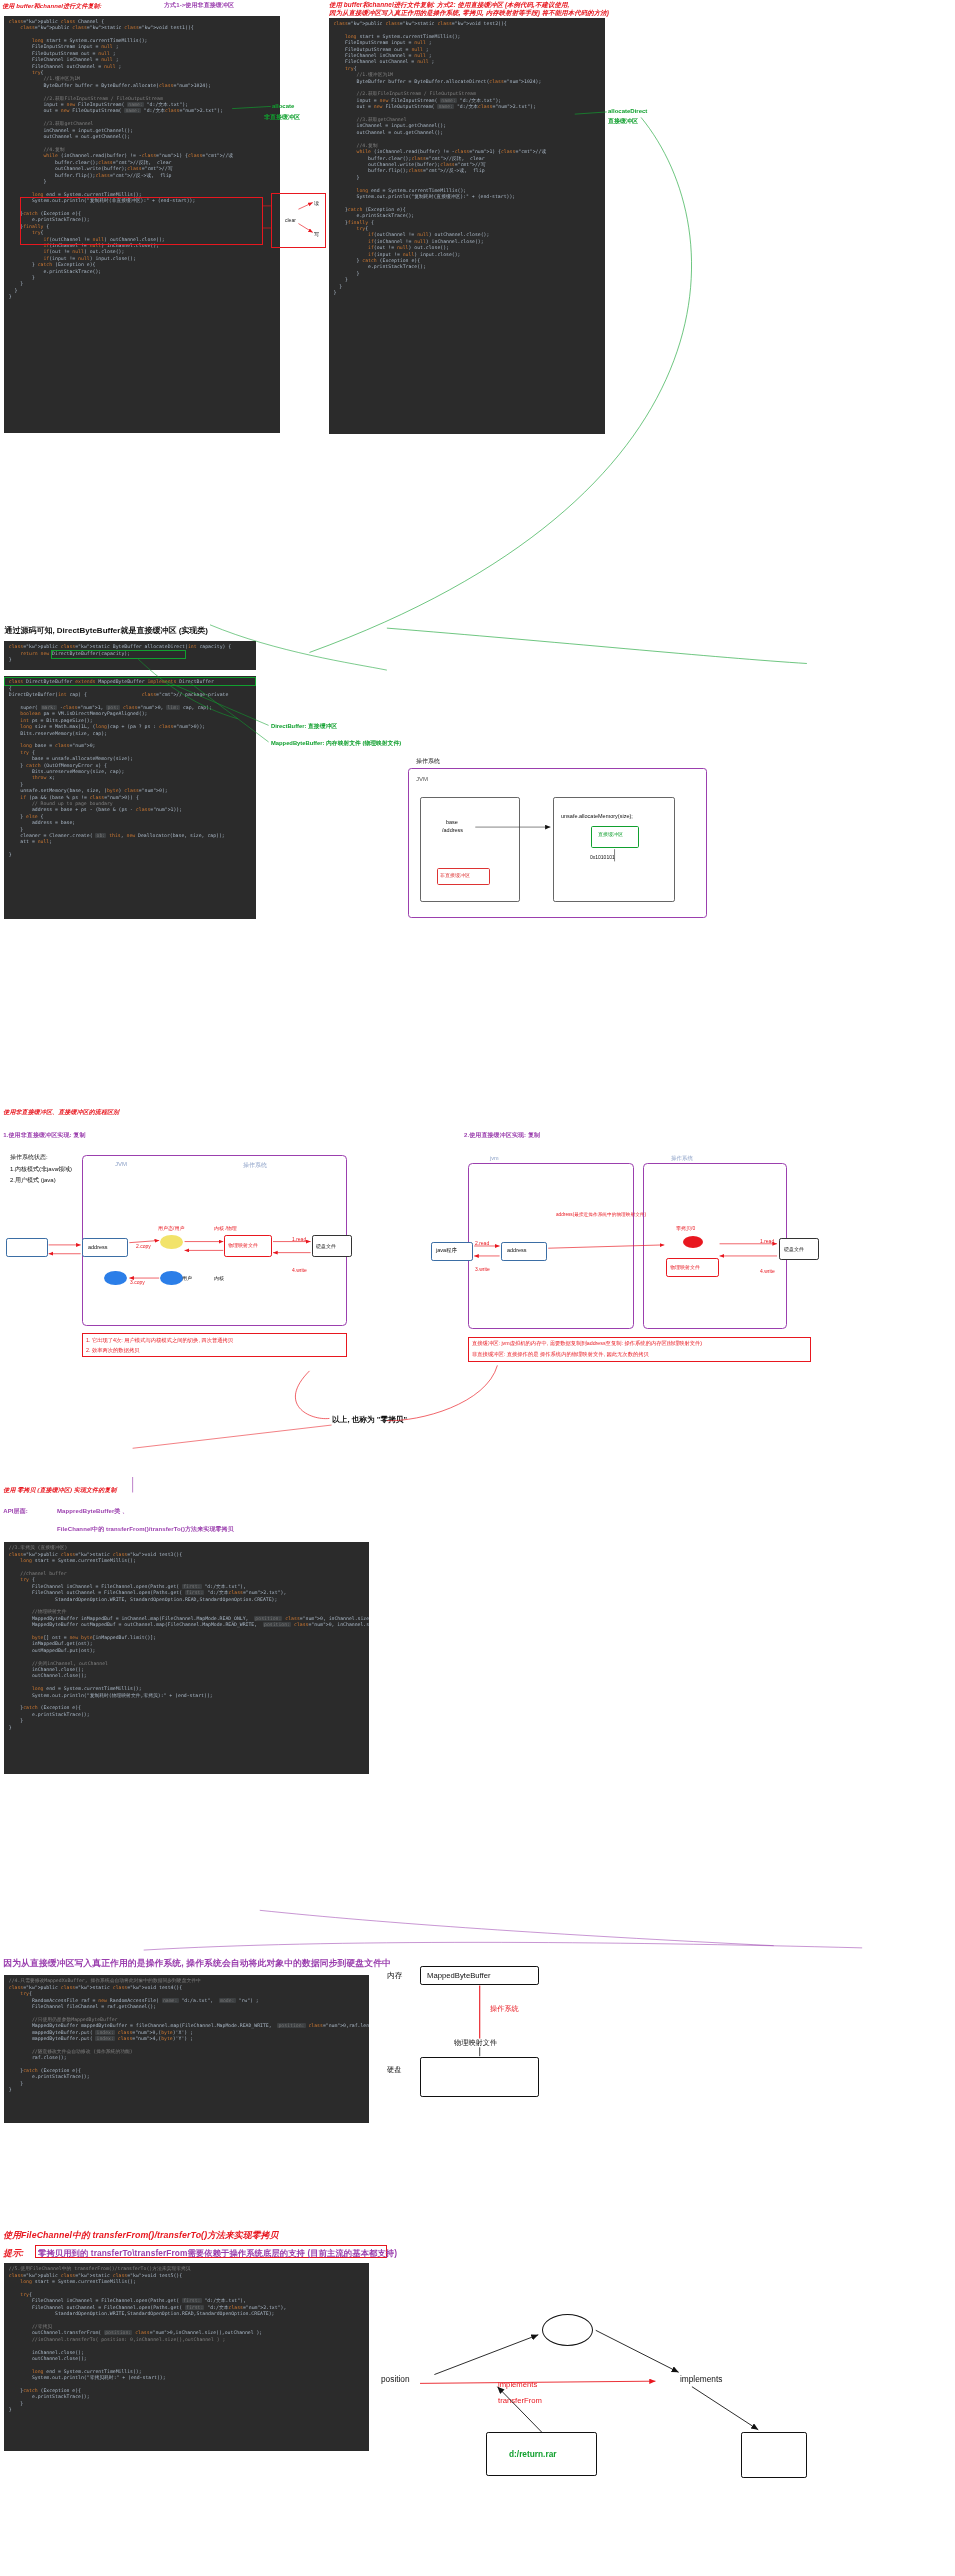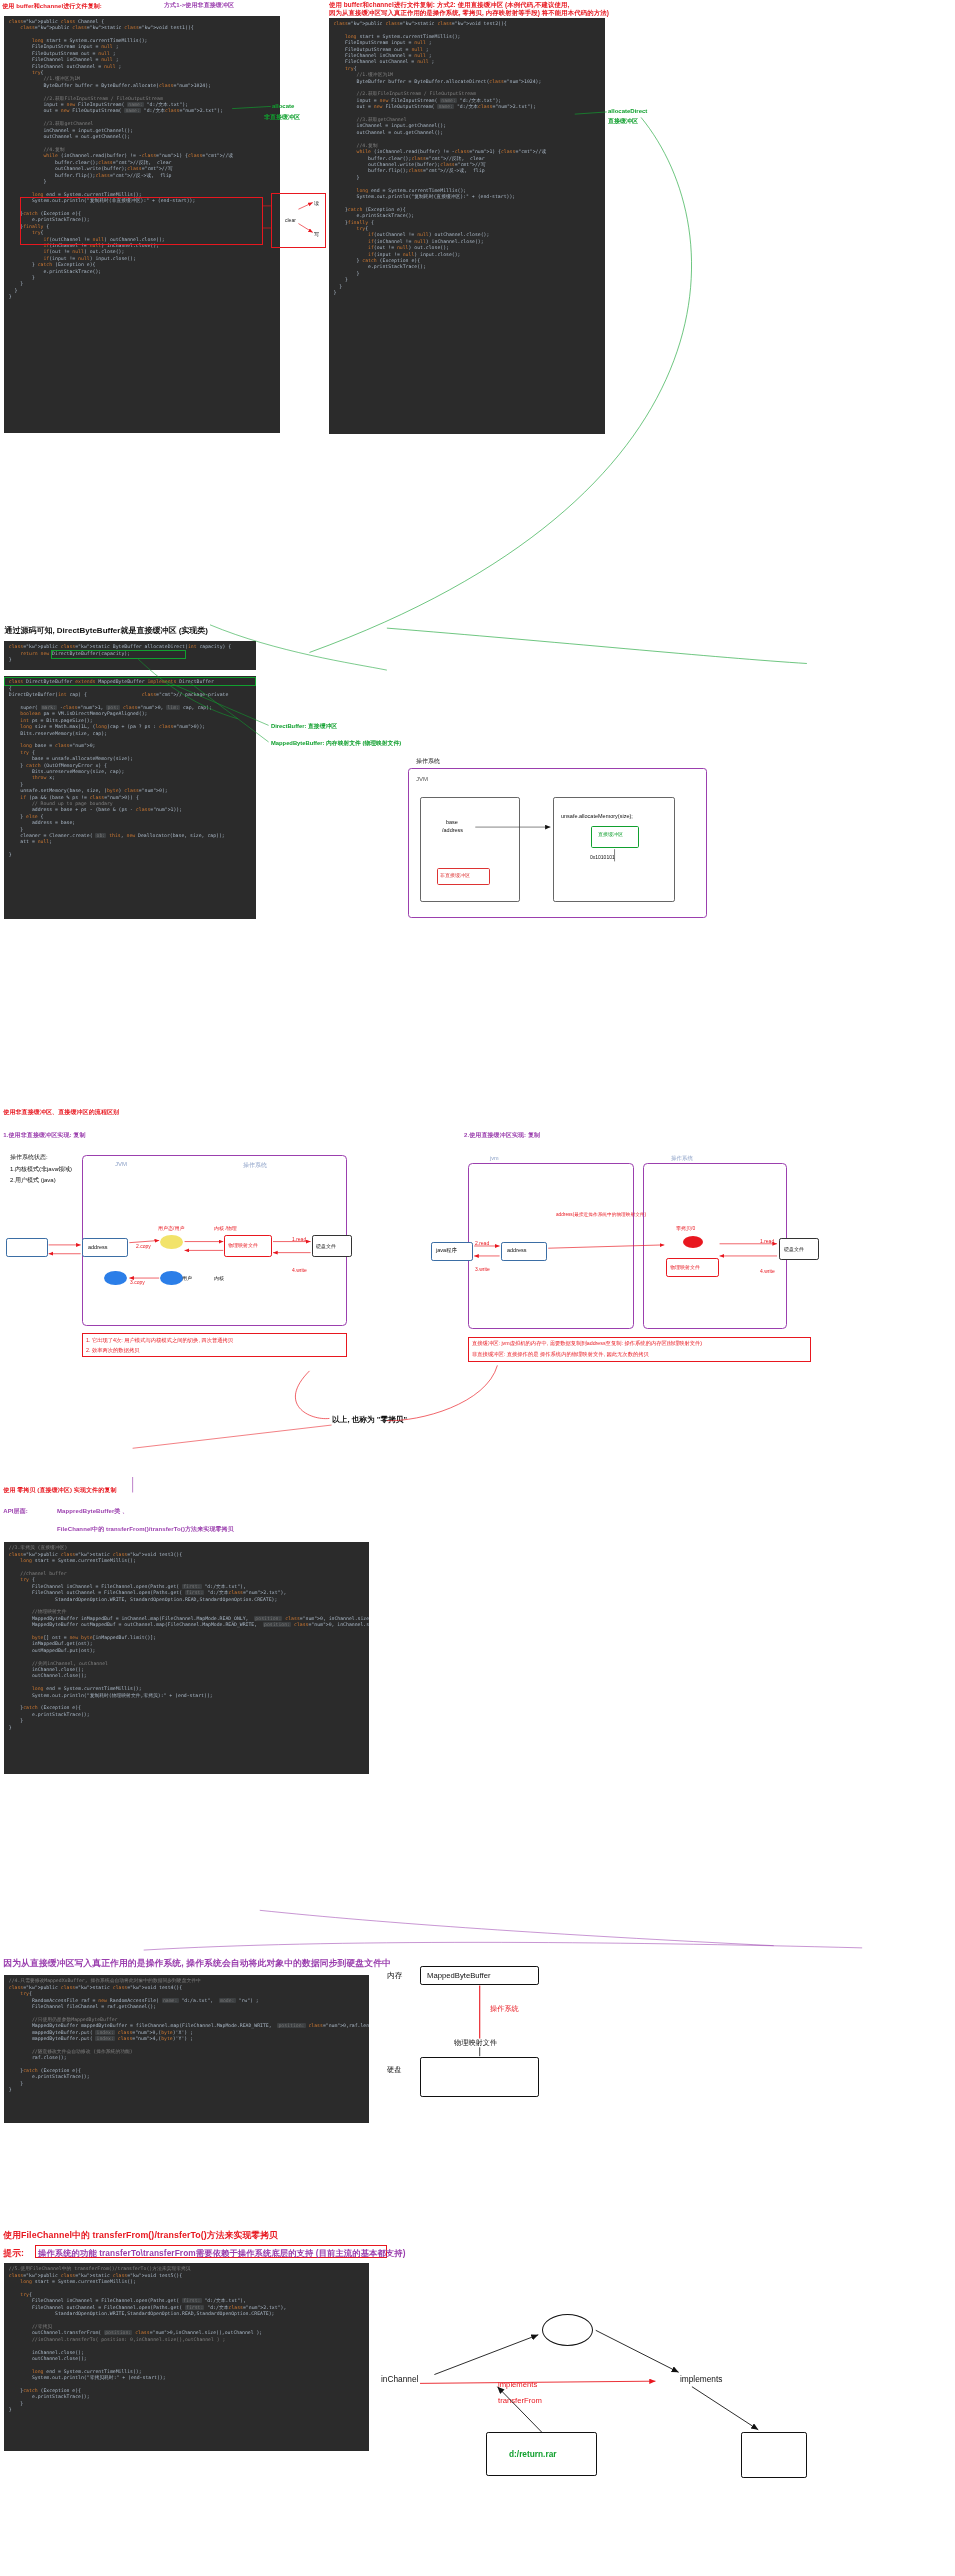--- a/index.html
+++ b/index.html
@@ -4,21 +4,21 @@
 <style>
   * { box-sizing: border-box; margin:0; padding:0; }
   body {
     width:955px; background:#ffffff;
     font-family:"Liberation Sans", sans-serif;
     color:#111; position:relative;
   }
   .page { position:relative; width:922px; height:2576px; }
 
   
-  .h-red   { color:#e8171f; font-weight:bold; font-size:10.5px; letter-spacing:0.1px; }
+  .h-red   { color:#e8171f; font-weight:bold; font-size:10.5px; letter-spacing:0.1px;font-style:italic; }
   .h-purple{ color:#9b3fae; font-weight:bold; font-size:10.5px; letter-spacing:0.1px; }
   .h-black { color:#111; font-weight:bold; font-size:9.4px; }
   .h-small { font-size:7.2px; }
 
   
   .code {
     background:#2b2b2b; color:#a9b7c6;
     font-family:"DejaVu Sans Mono", monospace;
     font-size:4.8px; line-height:6.4px;
     padding:3.3px 4.4px; white-space:pre; overflow:hidden;
@@ -356,21 +356,21 @@
   <div class="label-abs" style="left:490px; top:2004px; font-size:7.2px; color:#e8171f;">操作系统</div>
 
   <div class="label-abs" style="left:454px; top:2038px; font-size:7.2px;">物理映射文件</div>
 
   <div class="label-abs" style="left:387px; top:2065px; font-size:7.2px;">硬盘</div>
   <div class="dbox-sq" style="left:420px; top:2057px; width:119px; height:40px; border-color:#111;"></div>
 
   <div class="ann h-red" style="left:3.3px; top:2230px; font-size:8.8px;">使用FileChannel中的 transferFrom()/transferTo()方法来实现零拷贝</div>
   <div class="ann h-red" style="left:3.3px; top:2248px; font-size:8.8px;">提示:</div>
   <div class="box-red" style="position:absolute; left:35px; top:2245px; width:352px; height:13.3px;"></div>
-  <div class="ann h-purple" style="left:38px; top:2248px; font-size:8.3px;">操作系统的功能 transferTo\transferFrom需要依赖于操作系统底层的支持 (目前主流的基本都支持)</div>
+  <div class="ann h-purple" style="left:38px; top:2248px; font-size:8.3px;">零拷贝用到的 transferTo\transferFrom需要依赖于操作系统底层的支持 (目前主流的基本都支持)</div>
 
   <div class="code" id="code7" style="position:absolute; left:4.4px; top:2263px; width:365px; height:188px;"><span class="cmt">//5.使用FileChannel中的 transferFrom()/transferTo()方法来实现零拷贝</span>
 <span <span="" class="kw">class</span>="kw"&gt;public <span <span="" class="kw">class</span>="kw"&gt;static <span <span="" class="kw">class</span>="kw"&gt;void test5(){
     <span class="kw">long</span> start = System.currentTimeMillis();
 
     <span class="kw">try</span>{
         FileChannel inChannel = FileChannel.open(Paths.get( <span class="hint">first:</span> "d:/文本.txt"),
         FileChannel outChannel = FileChannel.open(Paths.get( <span class="hint">first:</span> "d:/文本<span <span="" class="kw">class</span>="num"&gt;2.txt"),
                 StandardOpenOption.WRITE,StandardOpenOption.READ,StandardOpenOption.CREATE);
 
@@ -384,21 +384,21 @@
         <span class="kw">long</span> end = System.currentTimeMillis();
         System.out.println("零拷贝耗时:" + (end-start));
 
     }<span class="kw">catch</span> (Exception e){
         e.printStackTrace();
     }
 }</div>
 
   <div class="ell" style="left:542px; top:2314px; width:51px; height:32px; border:1.1px solid #111;"></div>
 
-  <div class="label-abs" style="left:381px; top:2374px; font-size:8.3px;">inChannel</div>
+  <div class="label-abs" style="left:381px; top:2374px; font-size:8.3px;">position</div>
   <div class="label-abs" style="left:680px; top:2374px; font-size:8.3px;">implements</div>
 
   <div class="label-abs" style="left:498px; top:2380px; font-size:7.7px; color:#e8171f;">implements</div>
   <div class="label-abs" style="left:498px; top:2396px; font-size:7.7px; color:#e8171f;">transferFrom</div>
 
   <div class="dbox-sq" style="left:486px; top:2432px; width:111px; height:44px; border-color:#111;"></div>
   <div class="label-abs" style="left:509px; top:2449px; font-size:8.3px; color:#11a02f; font-weight:bold;">d:/return.rar</div>
 
   <div class="dbox-sq" style="left:741px; top:2432px; width:66px; height:46px; border-color:#111;"></div>
 

